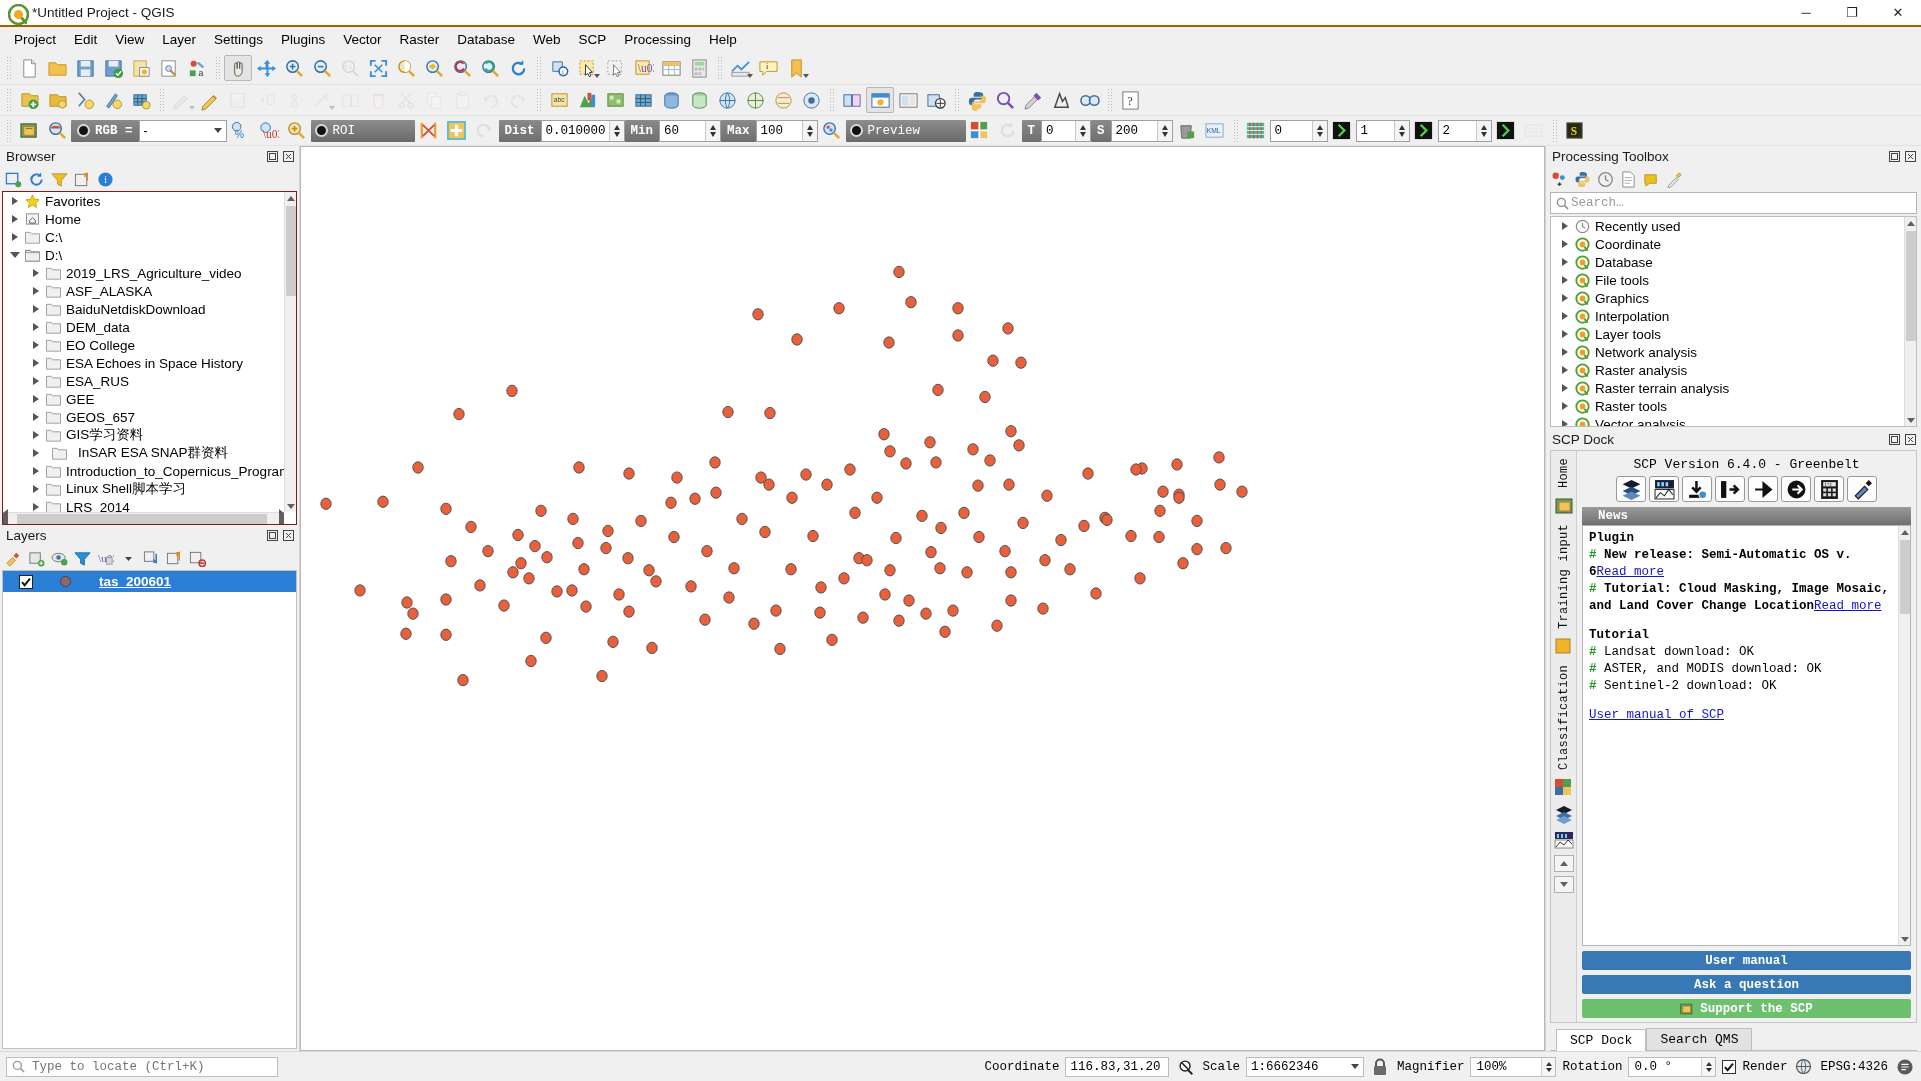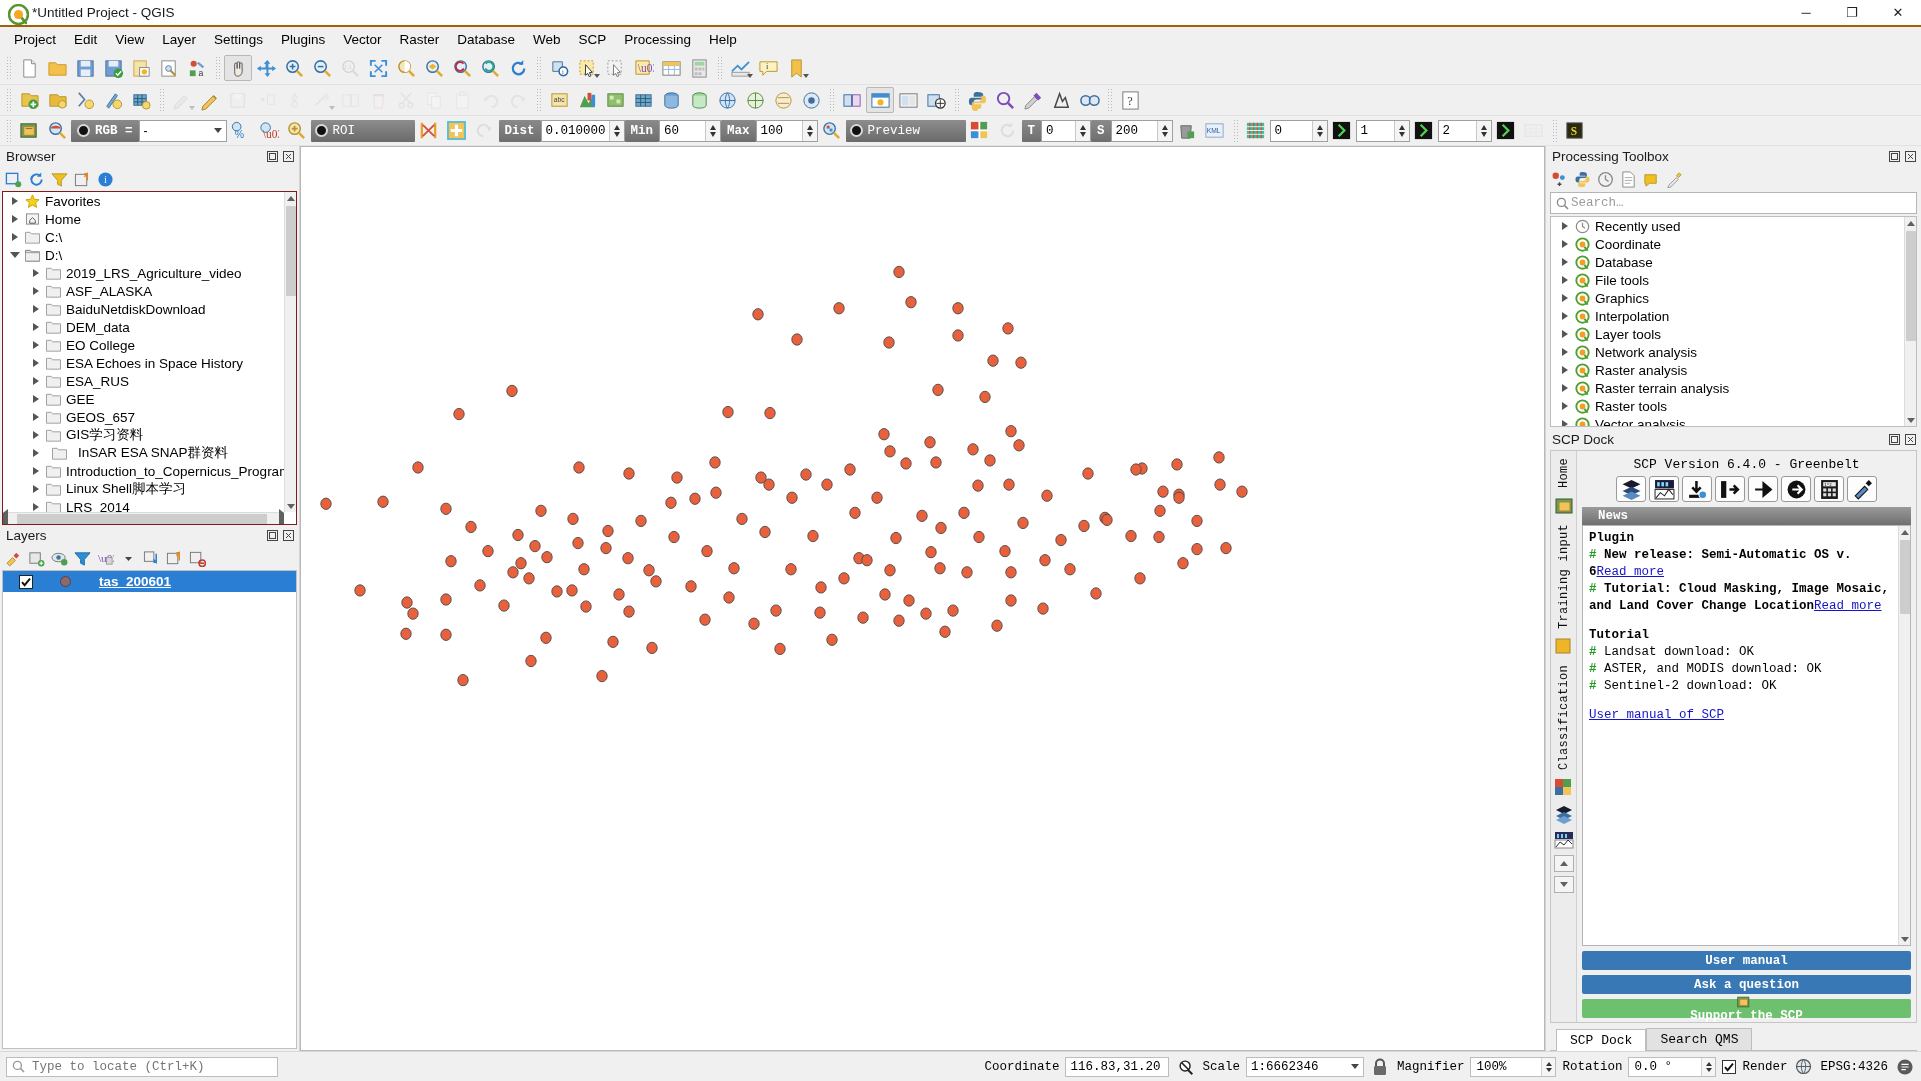--- a/index.html
+++ b/index.html
@@ -119,21 +119,21 @@
   .scp-iconrow { display: flex; justify-content: center; gap: 3px; padding-bottom: 5px; }
   .scp-ibtn { width: 30px; height: 26px; border: 1px solid #9a9a9a; background: #fdfdfd; border-radius: 3px; display: flex; align-items: center; justify-content: center; }
   .news-hdr { background: linear-gradient(#9a9a9a,#6f6f6f); color: #fff; font-family: "Liberation Mono", monospace; font-weight: bold; font-size: 12.5px; padding: 2px 0 2px 16px; }
   .news-box { flex: 1 1 auto; background: #fff; border: 1px solid #b5b5b5; position: relative; overflow: hidden; min-height: 0; }
   .news-inner { position: absolute; inset: 0 14px 0 0; padding: 4px 6px; font-family: "Liberation Mono", monospace; font-size: 12.5px; line-height: 17px; overflow: hidden; }
   .news-inner b { font-weight: bold; }
   .hash { color: #1f9b1f; font-weight: bold; }
   .news-link { color: #1414c8; text-decoration: underline; }
   .scp-btn { margin-top: 5px; height: 19px; border-radius: 2px; display: flex; align-items: center; justify-content: center; font-family: "Liberation Mono", monospace; font-size: 12.5px; font-weight: bold; color: #fff; }
   .scp-btn.blue { background: #3878b4; }
-  .scp-btn.green { background: #6dc06d; flex-direction: column; }
+  .scp-btn.green { background: #6dc06d; }
   .scp-tabs { display: flex; align-items: flex-end; height: 25px; padding-left: 6px; border-bottom: 1px solid #bdbdbd; margin: 3px 4px 0 4px; }
   .scp-tab { font-family: "Liberation Mono", monospace; font-size: 13px; padding: 3px 13px; border: 1px solid #bdbdbd; border-bottom: none; background: #e2e2e2; }
   .scp-tab.sel { background: #fff; position: relative; top: 1px; }
 
   
   .statusbar { height: 30px; flex: 0 0 30px; display: flex; align-items: center; background: #f0f0f0; border-top: 1px solid #d8d8d8; padding: 0 6px; gap: 6px; font-family: "Liberation Mono", monospace; font-size: 12.5px; }
   .locator { width: 272px; height: 20px; background: #fff; border: 1px solid #bdbdbd; display: flex; align-items: center; padding: 0 5px; gap: 5px; flex: none; }
   .locator input { border: none; outline: none; flex: 1; font-family: "Liberation Mono", monospace; font-size: 12.5px; color: #8a8a8a; background: transparent; }
   .sb-field { height: 20px; background: #fff; border: 1px solid #bdbdbd; display: flex; align-items: center; padding: 0 4px; flex: none; }
   .sb-txt { white-space: nowrap; }

